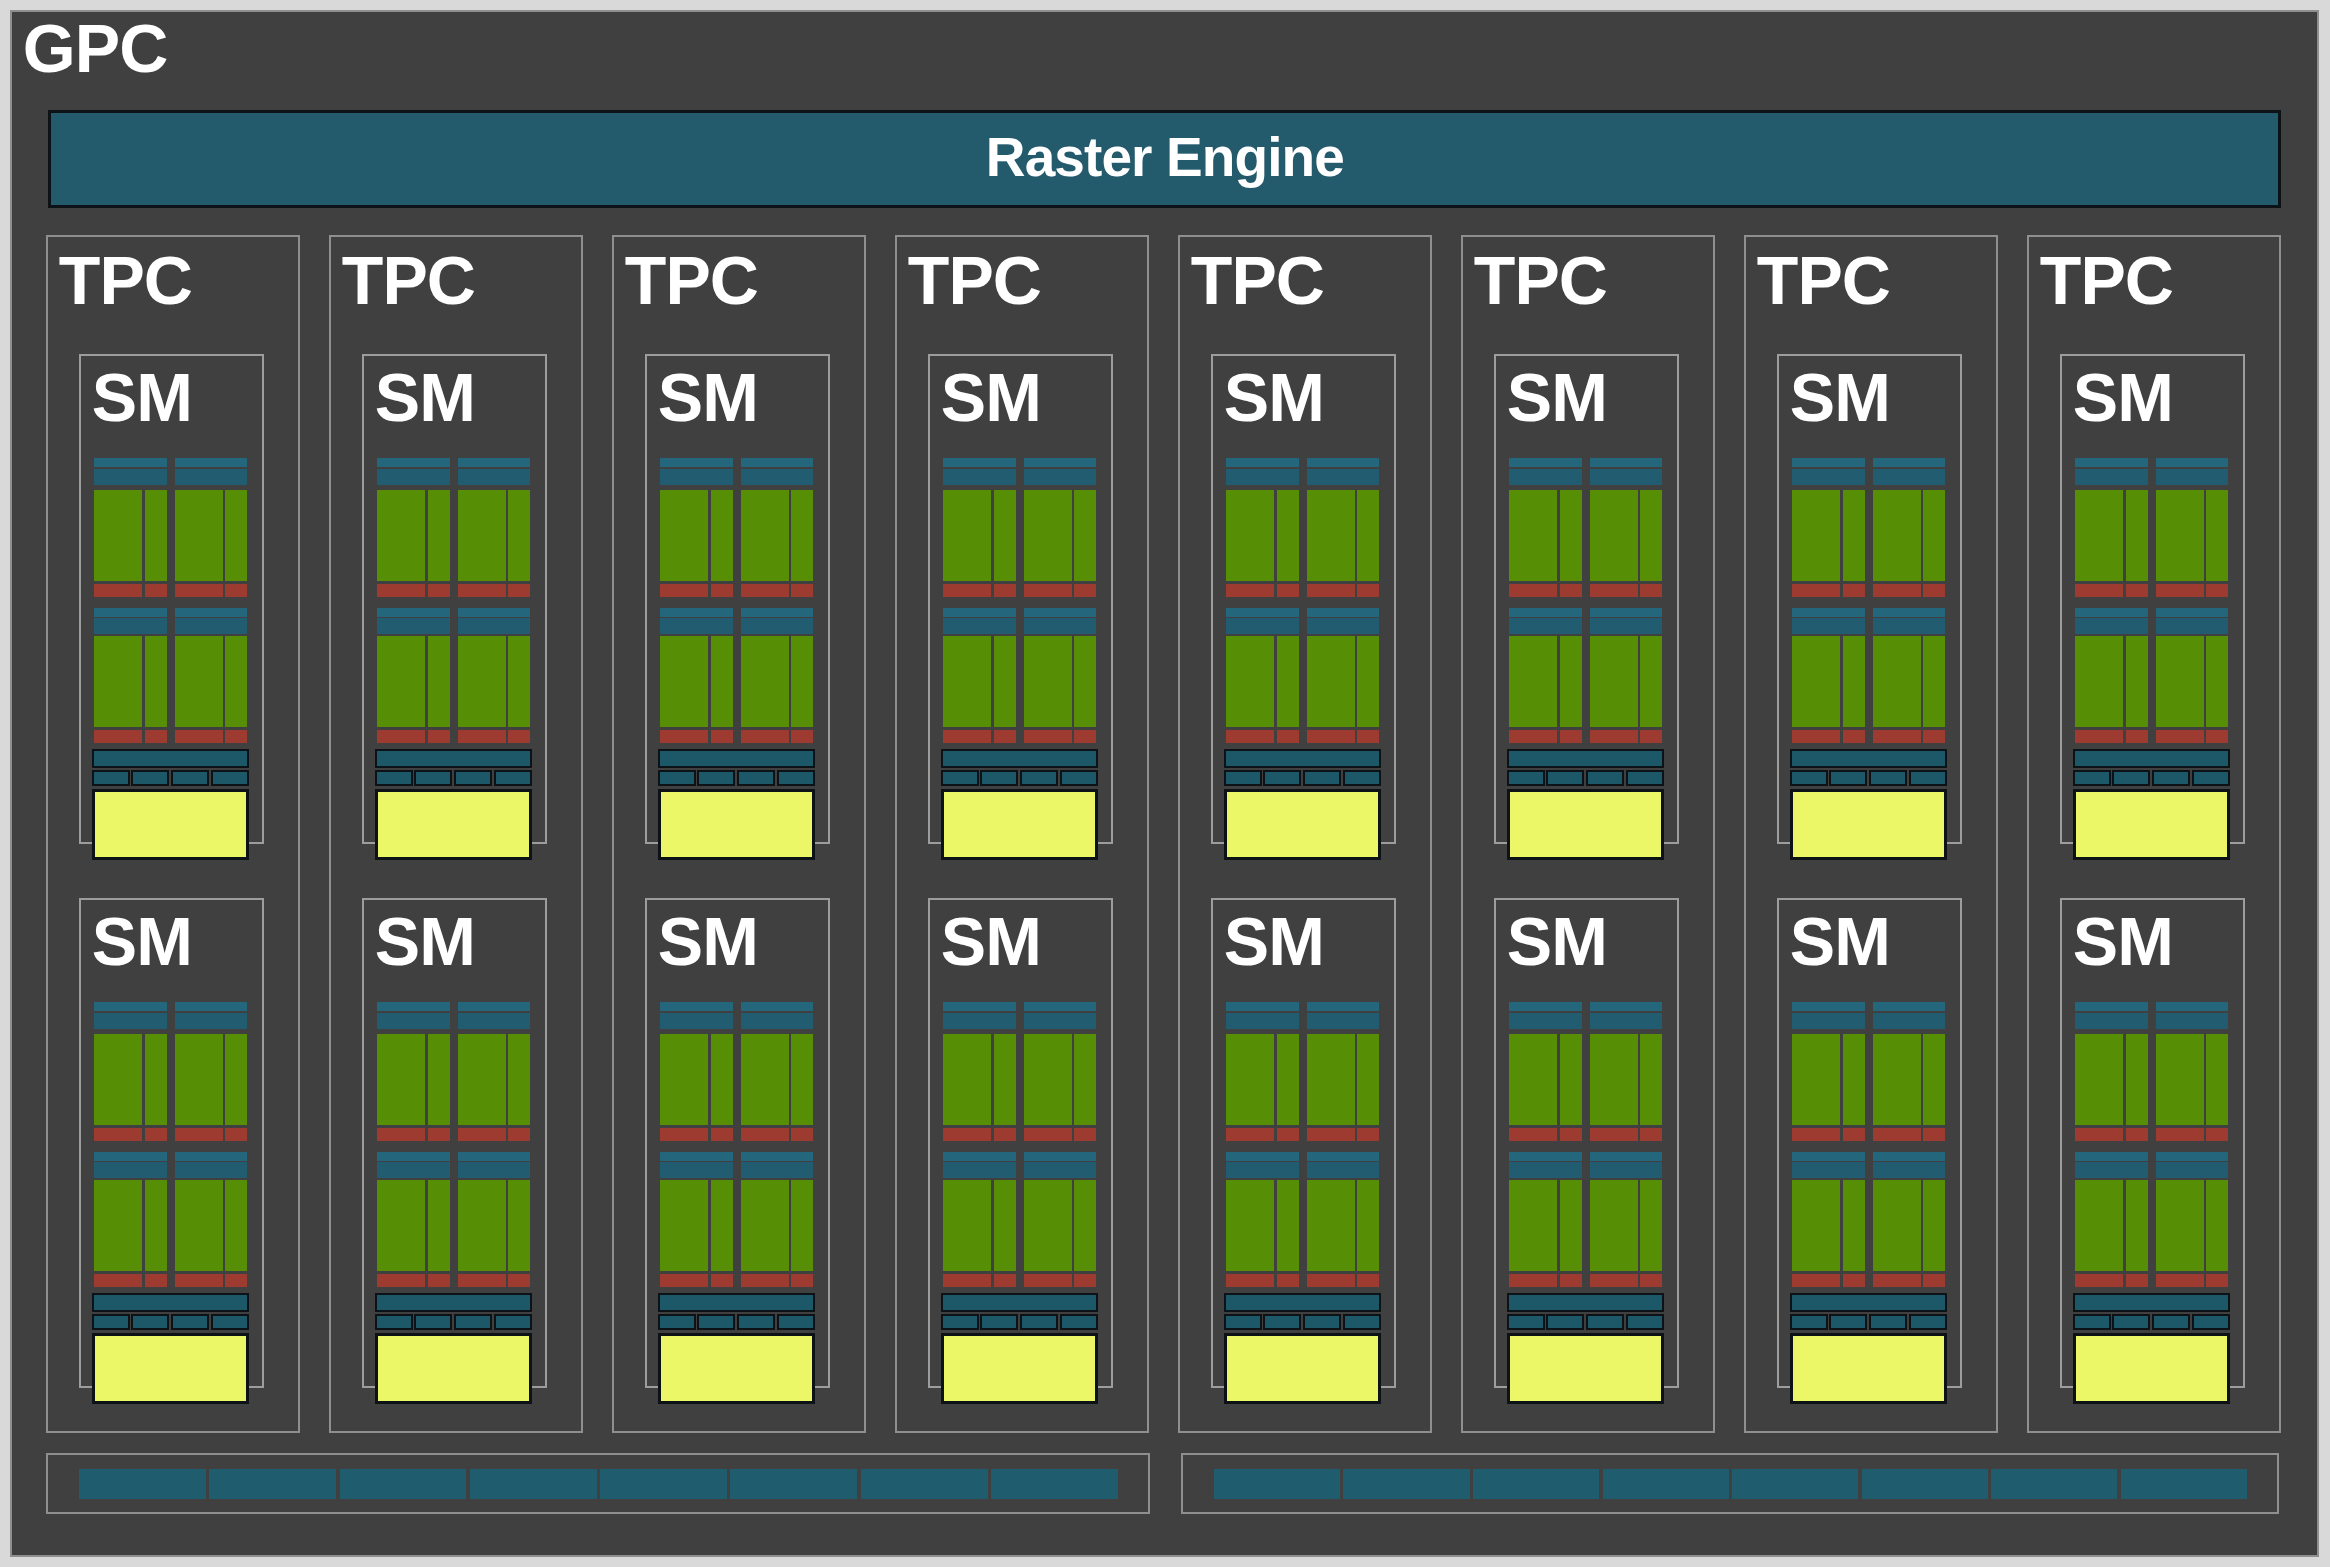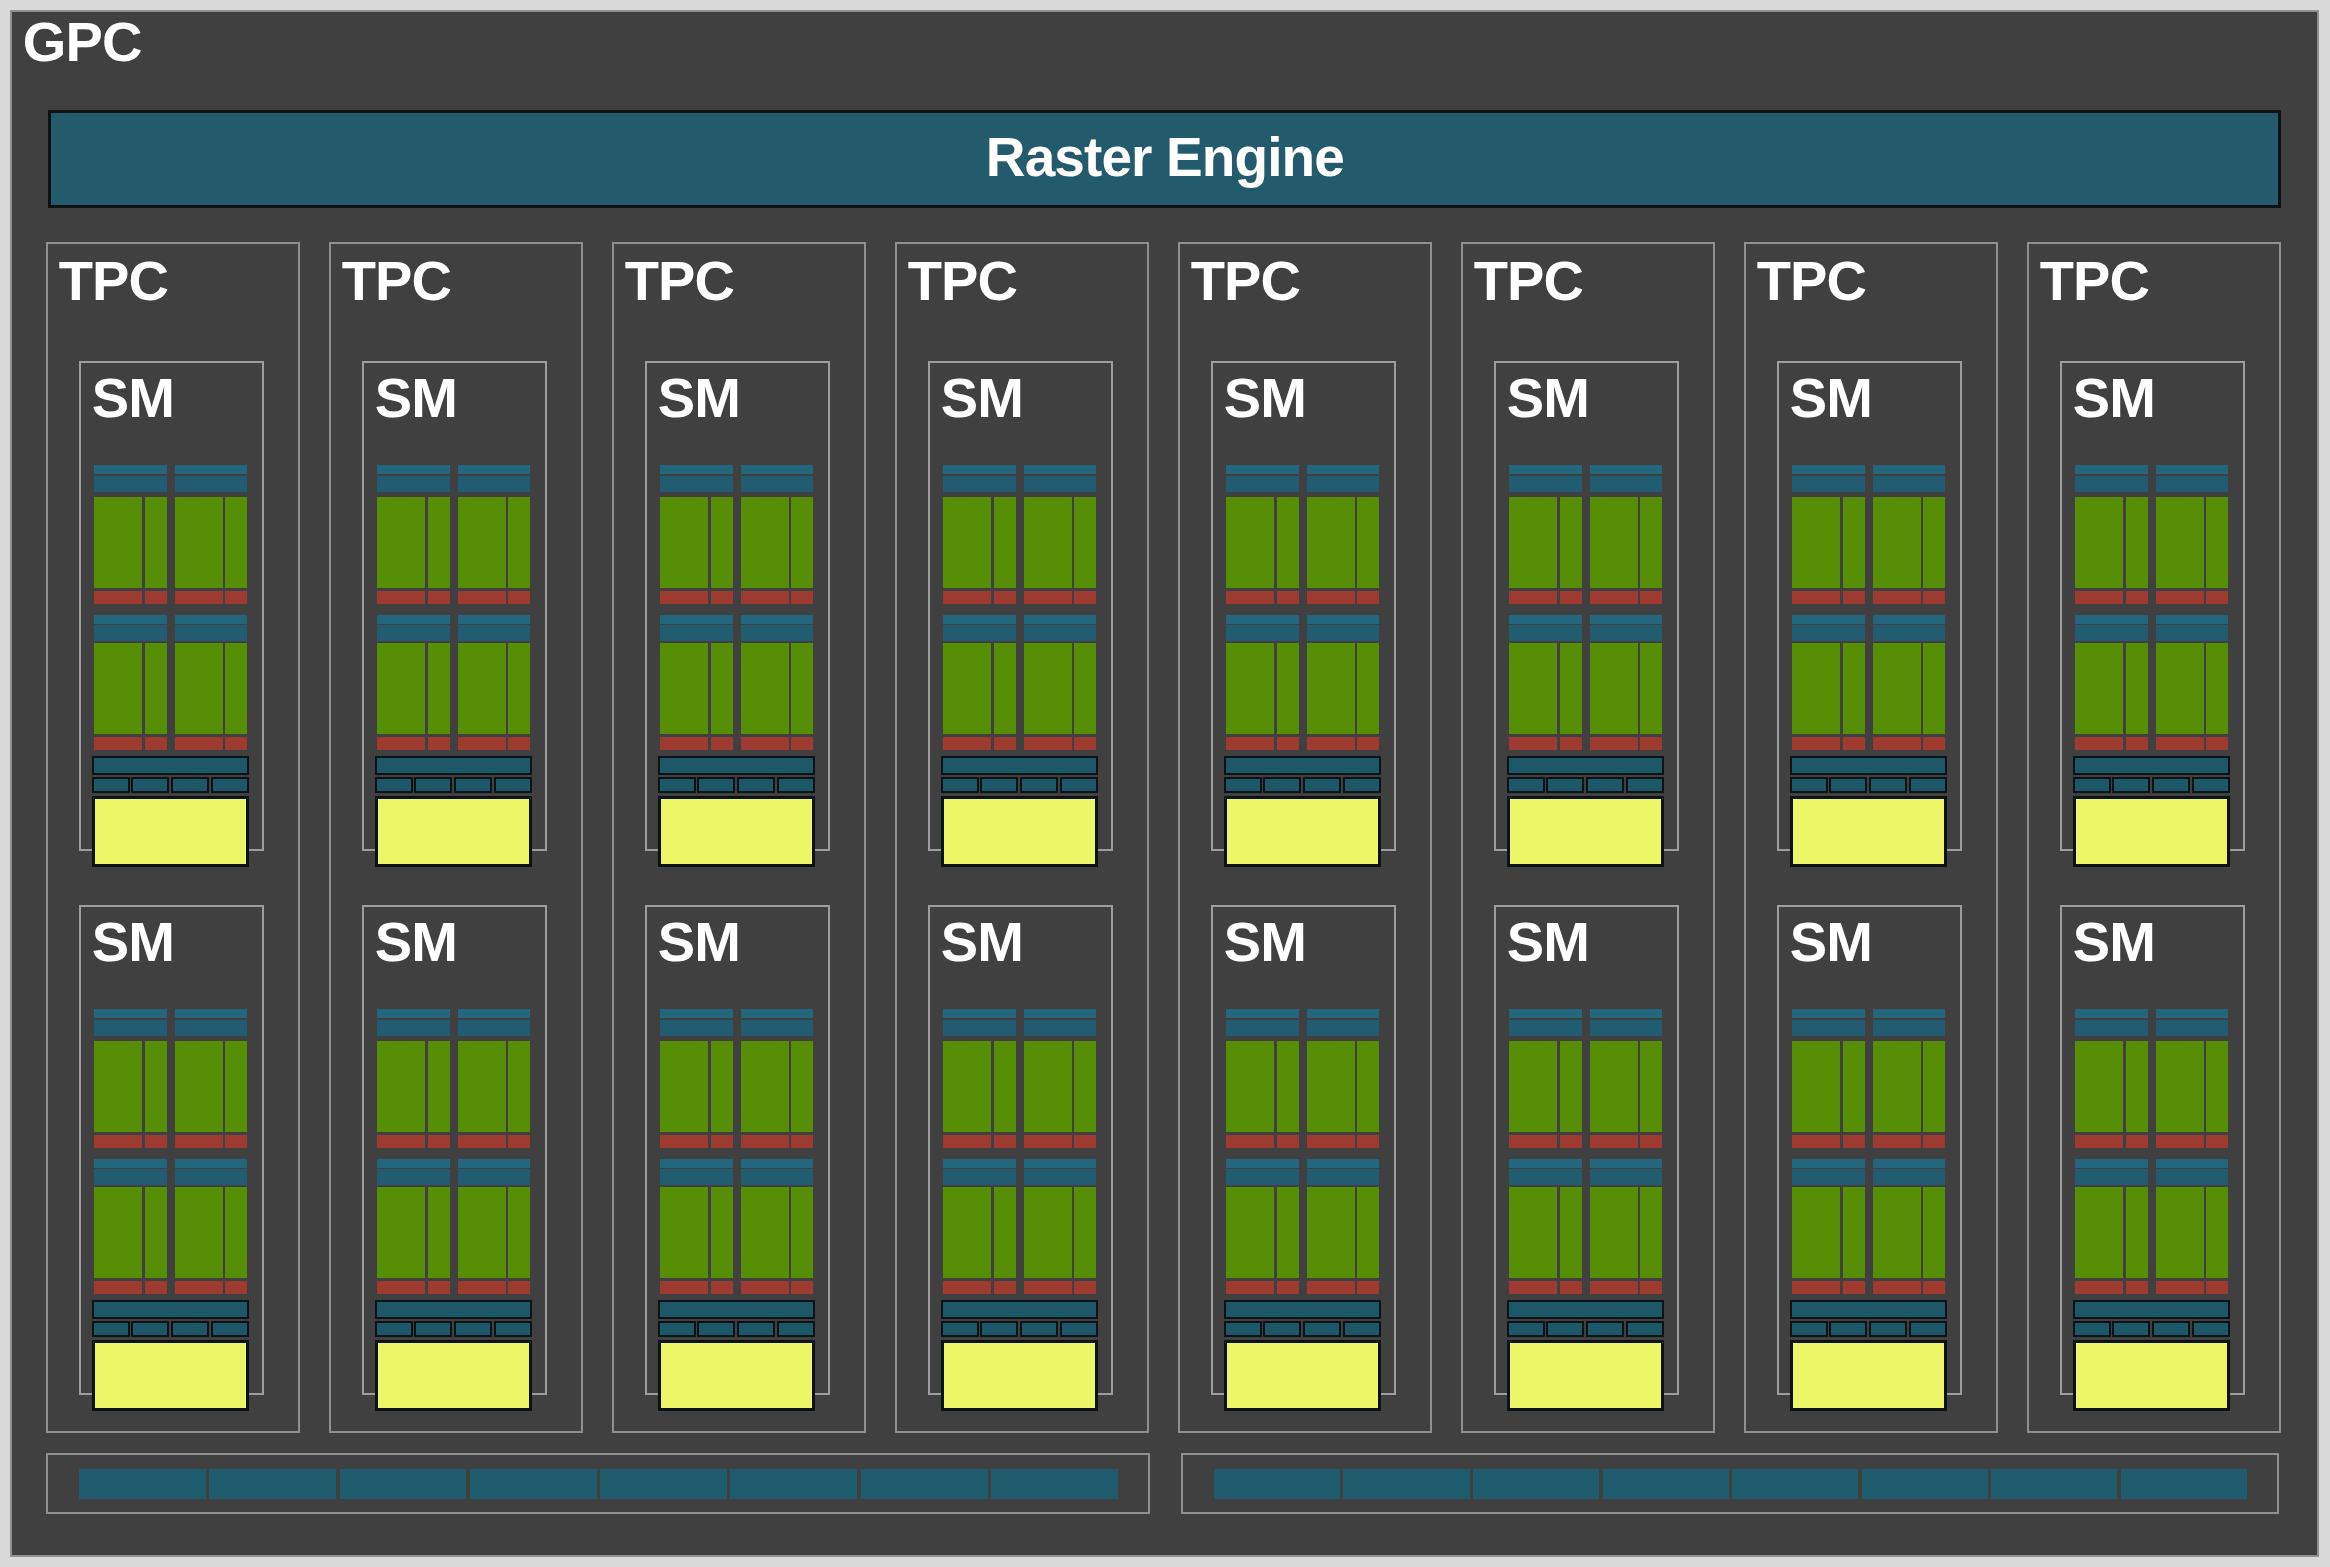--- a/index.html
+++ b/index.html
@@ -6,21 +6,21 @@
   html, body {
     width: 2330px; height: 1567px;
     background: var(--frame, #d9d9d9);
     font-family: "Liberation Sans", sans-serif;
     overflow: hidden;
     position: relative;
   }
   .lbl {
     color: var(--text, #fff);
     font-weight: 700;
-    font-size: 56px;
+    font-size: 68px;
     line-height: 1;
     letter-spacing: -0.9px;
     white-space: nowrap;
   }
 
   
   .gpc {
     position: absolute; left: 10.4px; top: 10.4px;
     width: 2309px; height: 1547px;
     background: var(--bg_dark, #404040);
@@ -41,21 +41,20 @@
   
   .tpc-row {
     position: absolute; left: 34px; top: 223px;
     width: 2235px; height: 1198px;
     display: flex; gap: 29px;
   }
   .tpc {
     flex: 1 1 0;
     position: relative;
     border: 2.6px solid var(--border_gray, #8f8f8f);
-    margin-top: 7px;
   }
   .tpc-label { position: absolute; left: 10.4px; top: 8.7px; }
 
   
   .sm-slot { position: absolute; left: 31px; }
   .sm-pos-1 { top: 117px; }
   .sm-pos-2 { top: 661px; }
   .sm {
     position: relative;
     width: 185px; height: 490px;

